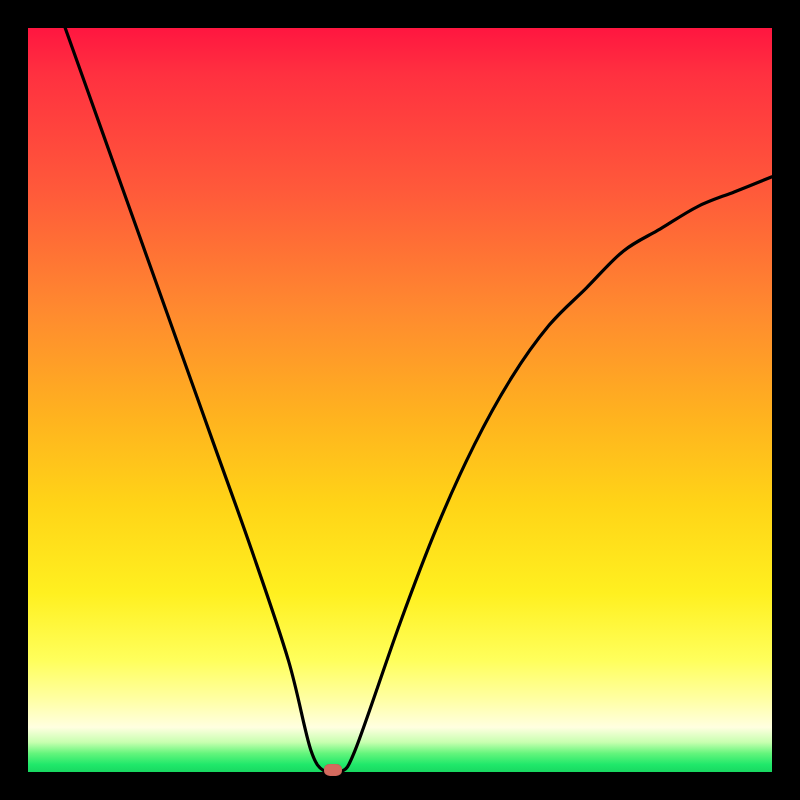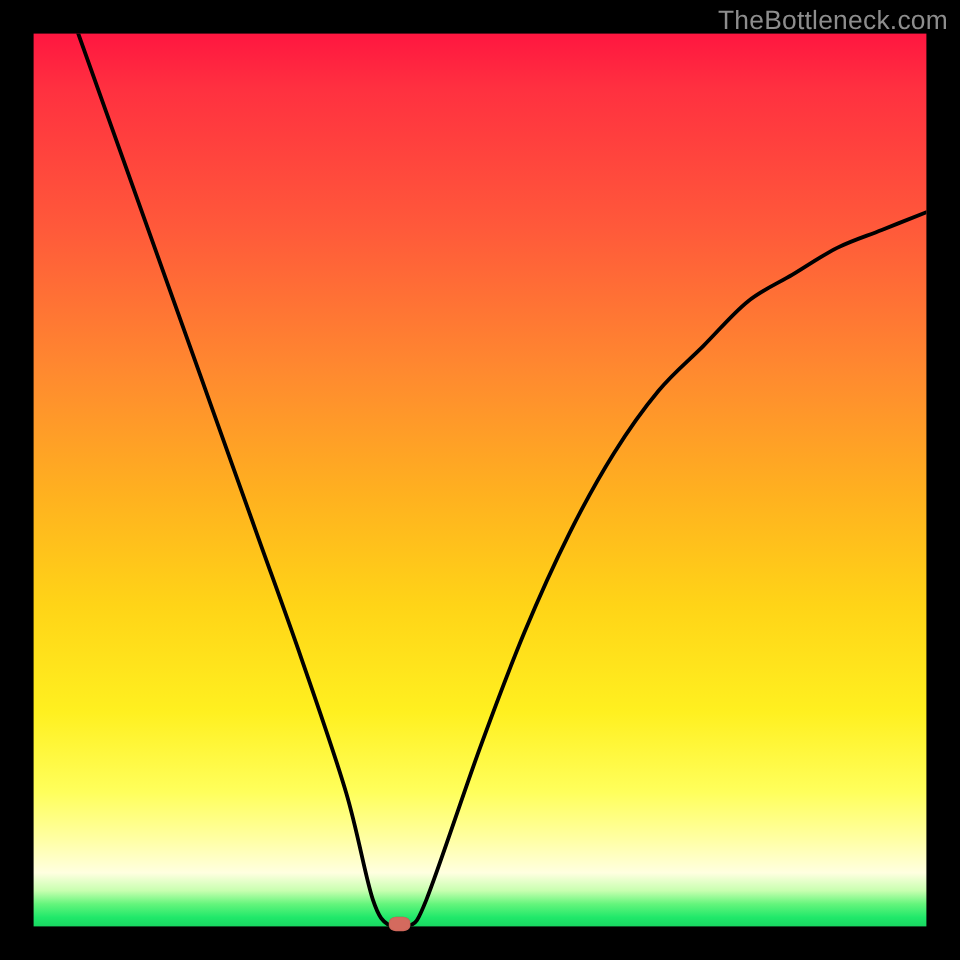--- a/index.html
+++ b/index.html
@@ -76,14 +76,13 @@
 <div class="frame">
   <div class="plot">
 
     <svg class="curve" viewBox="0 0 744 744" preserveAspectRatio="none">
       <path id="curve-path" fill="none" stroke="#000" stroke-width="3.2" stroke-linecap="round" stroke-linejoin="round" d="M 37.2 0 C 43.400000000000006 17.359999999999996 62.00000000000001 69.43999999999997 74.4 104.15999999999997 C 86.80000000000001 138.87999999999997 99.19999999999999 173.60000000000005 111.6 208.32000000000005 C 124 243.04000000000005 136.4 277.76000000000005 148.8 312.48 C 161.20000000000002 347.2 173.6 381.92 186 416.64 C 198.4 451.35999999999996 210.79999999999998 484.84 223.2 520.8 C 235.6 556.76 250.47999999999996 598.92 260.4 632.4 C 270.32 665.88 276.52000000000004 703.0799999999999 282.72 721.68 C 288.92 740.28 292.64000000000004 740.28 297.6 744 C 302.56 747.72 307.52 747.72 312.47999999999996 744 C 317.43999999999994 740.28 317.44 746.4799999999999 327.36 721.68 C 337.28000000000003 696.88 358.36 632.4000000000001 372 595.2 C 385.64 558 396.80000000000007 528.24 409.20000000000005 498.48 C 421.6 468.72 434 441.44 446.4 416.64 C 458.79999999999995 391.84 471.20000000000005 369.52 483.6 349.68 C 496 329.84000000000003 508.4 312.48 520.8 297.6 C 533.1999999999999 282.72 545.6 272.79999999999995 558 260.4 C 570.4 247.99999999999997 582.8000000000001 233.12000000000003 595.2 223.20000000000005 C 607.6 213.28000000000006 620 208.32000000000002 632.4 200.88 C 644.8 193.43999999999997 657.2 184.75999999999996 669.6 178.55999999999995 C 682 172.35999999999993 694.4 168.63999999999996 706.8 163.67999999999995 C 719.1999999999999 158.71999999999994 737.8 151.27999999999994 744 148.79999999999995"></path>
     </svg>
 
     <div id="marker" class="marker" style="left: 296.04px; top: 736px; background: rgb(212, 106, 94);"></div>
 
   </div>
-  <div class="watermark">TheBottleneck.com</div>
 </div>
 
 </body></html>

